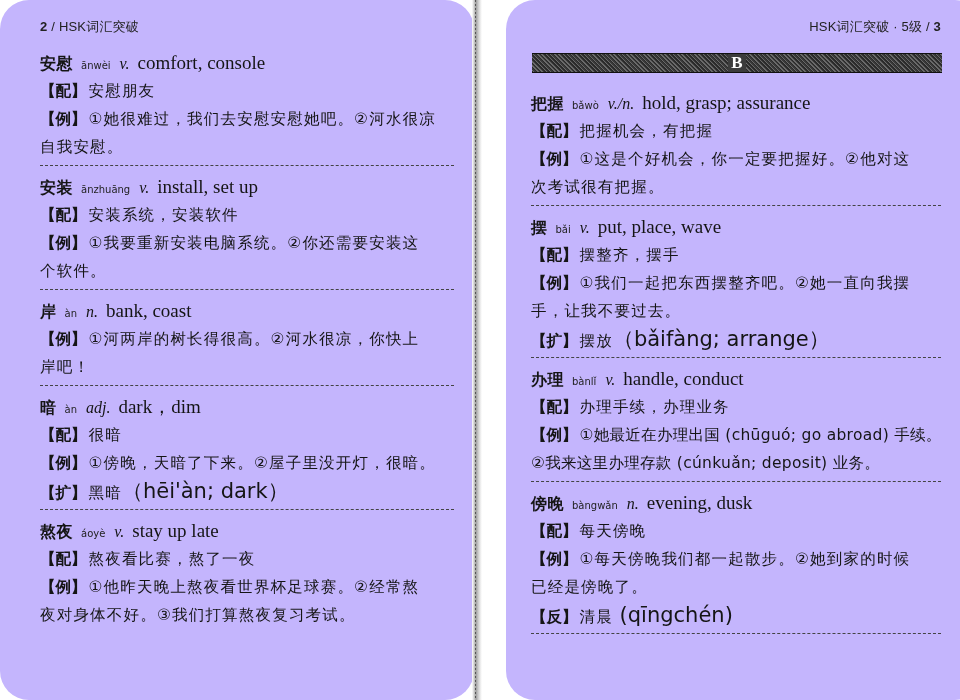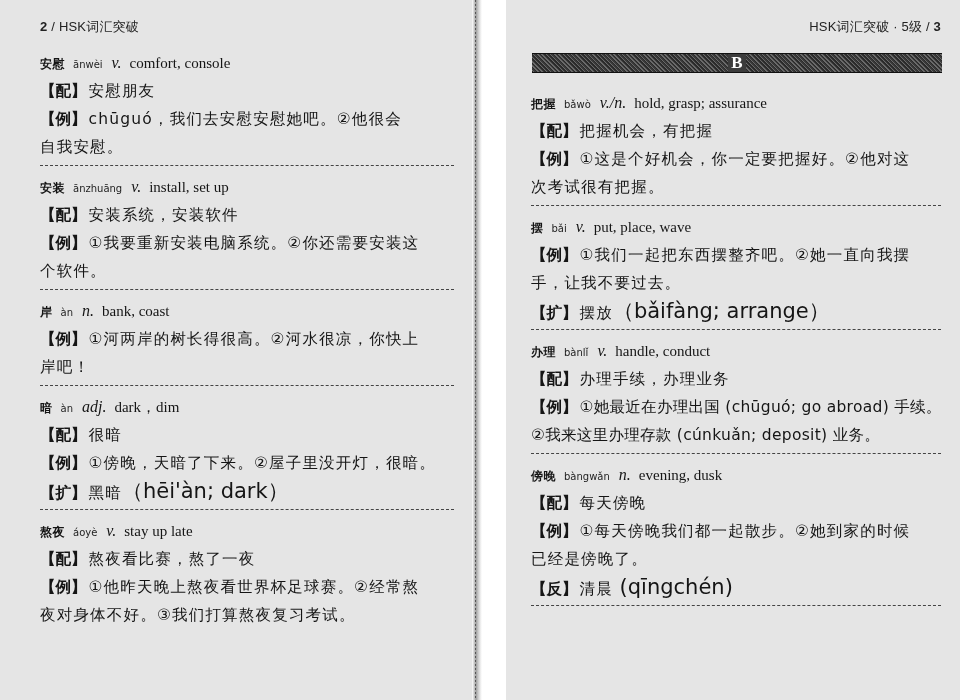--- a/index.html
+++ b/index.html
@@ -1,19 +1,19 @@
 <!DOCTYPE html>
 <html><head>
 <meta charset="utf-8">
 <style>
   * { box-sizing: border-box; margin: 0; padding: 0; }
   html, body { width: 960px; height: 700px; background: #ffffff; overflow: hidden; }
   body { position: relative; font-family: "DejaVu Serif", "Liberation Serif", serif; color: #111; }
 
-  .page { position: absolute; top: 0; height: 700px; background: #e5e5e5; }
+  .page { position: absolute; top: 0; height: 700px; background: #c4b5fd; border-radius: 29px; }
   .page-left { left: 0; width: 474px; }
   .page-right { left: 506px; width: 478px; }
 
   .gutter {
     position: absolute; left: 472px; top: 0; width: 10px; height: 700px;
     background: linear-gradient(to right, #fff 0px, #cfcfcf 2px, #9a9a9a 4px, #c8c8c8 6px, #e8e8e8 8px, #fff 10px);
   }
   .gutter-line {
     position: absolute; left: 475px; top: 0; width: 1px; height: 700px;
     background: repeating-linear-gradient(to bottom, #555 0 2px, #aaa 2px 4px);
@@ -43,24 +43,24 @@
   .content { position: absolute; }
   .page-left .content { left: 40px; top: 48px; width: 414px; }
   .page-right .content { left: 25px; top: 88px; width: 412px; }
 
   .entry { padding-top: 1px; }
   .line {
     font-size: 16.5px; line-height: 28px; height: 28px; white-space: nowrap; overflow: visible;
     font-family: "DejaVu Serif", "Liberation Serif", serif; color: #151515;
   }
   .headline { font-size: 16px; }
-  .hw { font-family: "DejaVu Sans", sans-serif; font-weight: bold; font-size: 12px; letter-spacing: 0.5px; }
+  .hw { font-family: "DejaVu Sans", sans-serif; font-weight: bold; font-size: 16px; letter-spacing: 0.5px; }
   .py { font-family: "DejaVu Sans", sans-serif; font-size: 10px; margin-left: 8px; color: #222; }
   .pos { font-family: "Liberation Serif", serif; font-style: italic; font-size: 16px; margin-left: 9px; }
-  .def { font-family: "Liberation Serif", serif; font-size: 15px; margin-left: 8px; }
+  .def { font-family: "Liberation Serif", serif; font-size: 19px; margin-left: 8px; }
   .tag { font-family: "DejaVu Sans", sans-serif; font-weight: bold; font-size: 15.5px; margin-right: 2px; }
   .zh { font-family: "DejaVu Sans", sans-serif; font-size: 15.5px; letter-spacing: 1.2px; }
   .py-inline { font-family: "DejaVu Sans", sans-serif; font-size: 21px; }
 
   .divider {
     height: 0; border-top: 1px dashed #444; margin: 4px 0 6px 0; width: 414px;
   }
   .page-right .divider { width: 410px; }
 </style>
 </head>
@@ -74,21 +74,21 @@
   <div class="content">
 
     <div class="entry">
       <div class="line headline">
         <span class="hw">安慰</span><span class="py">ānwèi</span><span class="pos">v.</span><span class="def">comfort, console</span>
       </div>
       <div class="line">
         <span class="tag">【配】</span><span class="zh">安慰朋友</span>
       </div>
       <div class="line">
-        <span class="tag">【例】</span><span class="zh">chūguó，我们去安慰安慰她吧。②他很会</span>
+        <span class="tag">【例】</span><span class="zh">①她很难过，我们去安慰安慰她吧。②河水很凉</span>
       </div>
       <div class="line">
         <span class="zh">自我安慰。</span>
       </div>
     </div>
     <div class="divider"></div>
 
     <div class="entry">
       <div class="line headline">
         <span class="hw">安装</span><span class="py">ānzhuāng</span><span class="pos">v.</span><span class="def">install, set up</span>
@@ -179,20 +179,23 @@
         <span class="zh">次考试很有把握。</span>
       </div>
     </div>
     <div class="divider"></div>
 
     <div class="entry">
       <div class="line headline">
         <span class="hw">摆</span><span class="py">bǎi</span><span class="pos">v.</span><span class="def">put, place, wave</span>
       </div>
       <div class="line">
+        <span class="tag">【配】</span><span class="zh">摆整齐，摆手</span>
+      </div>
+      <div class="line">
         <span class="tag">【例】</span><span class="zh">①我们一起把东西摆整齐吧。②她一直向我摆</span>
       </div>
       <div class="line">
         <span class="zh">手，让我不要过去。</span>
       </div>
       <div class="line">
         <span class="tag">【扩】</span><span class="zh">摆放</span><span class="py-inline">（bǎifàng; arrange）</span>
       </div>
     </div>
     <div class="divider"></div>

